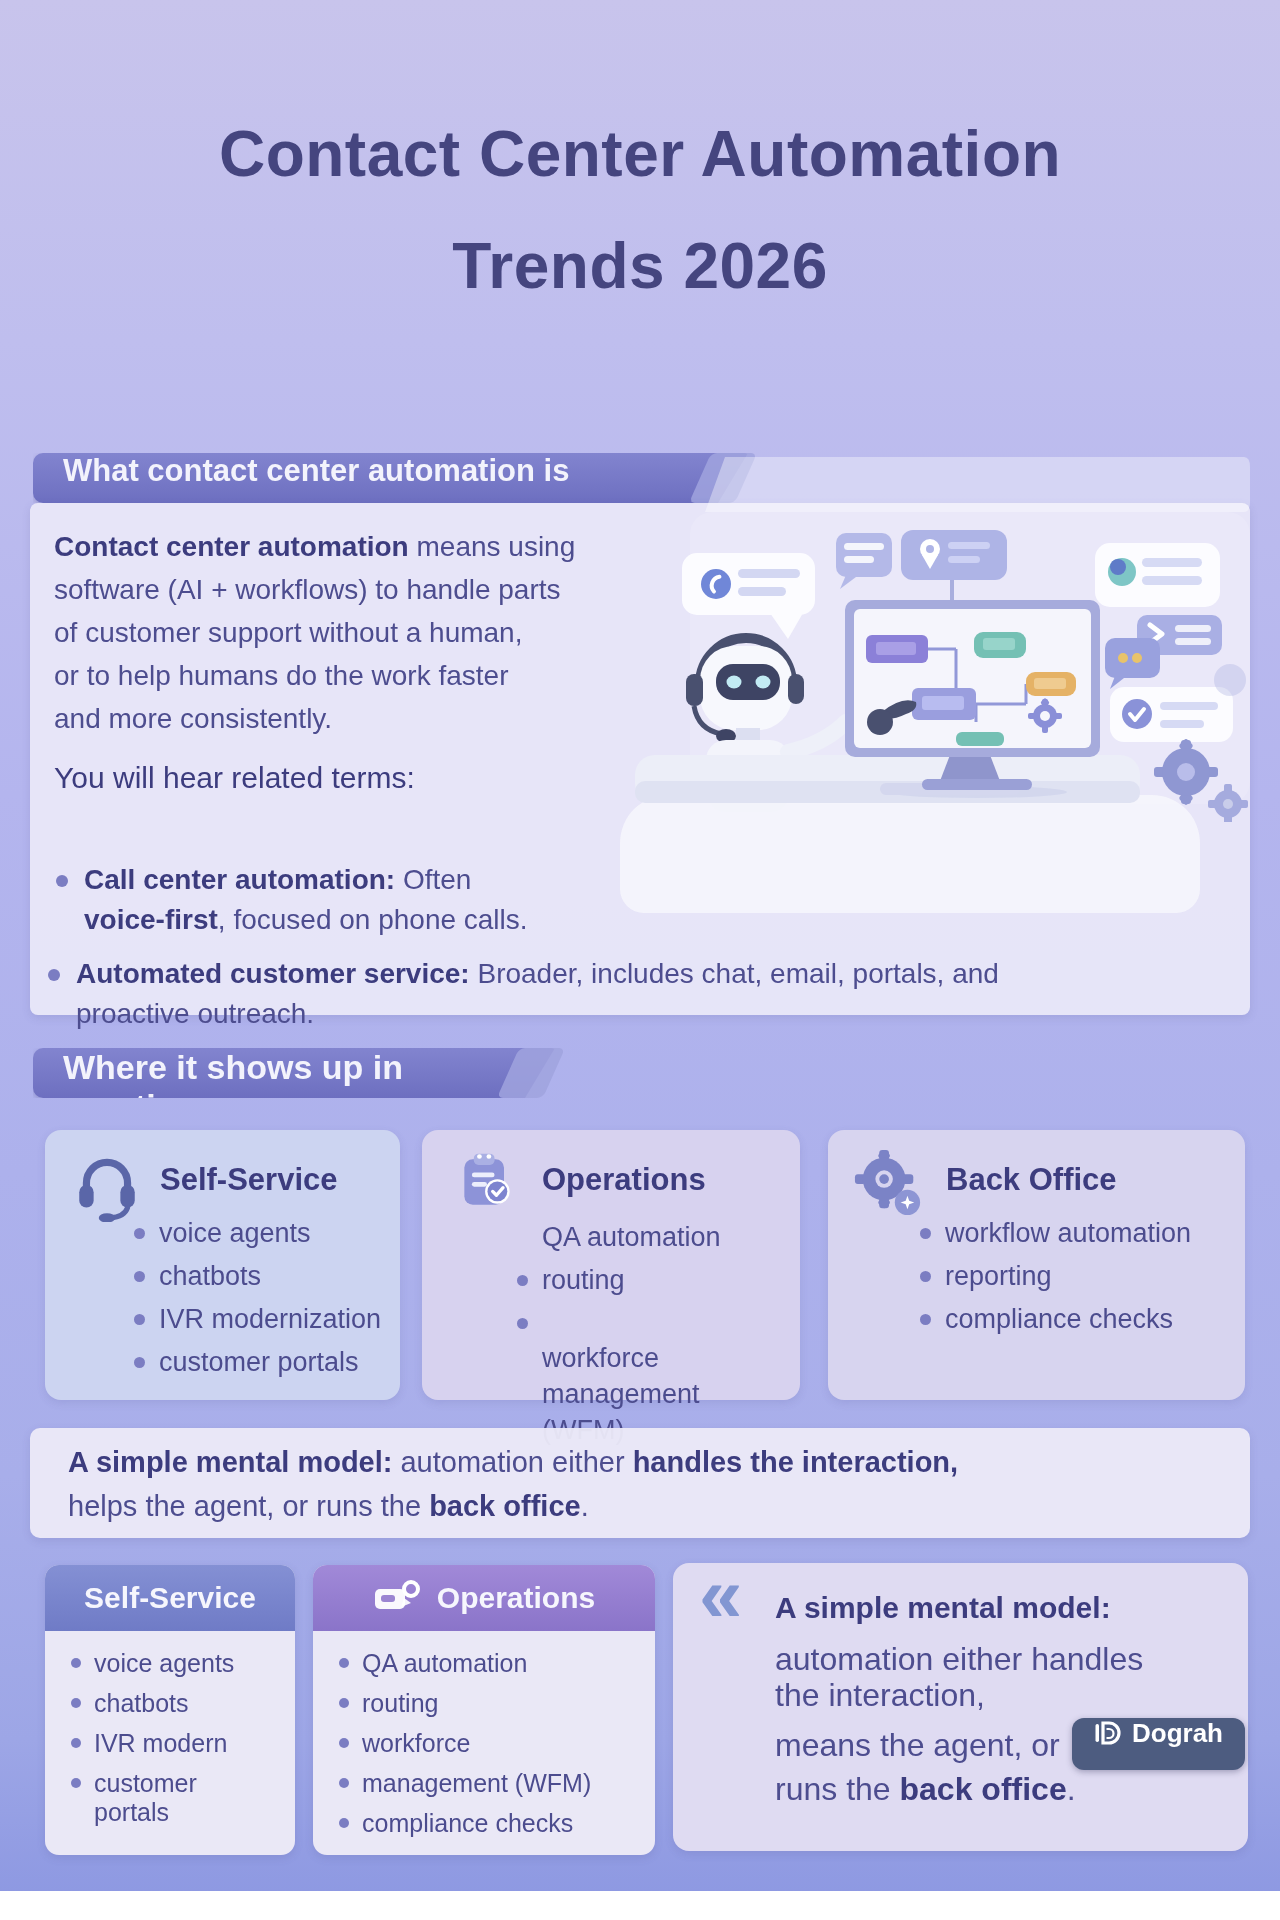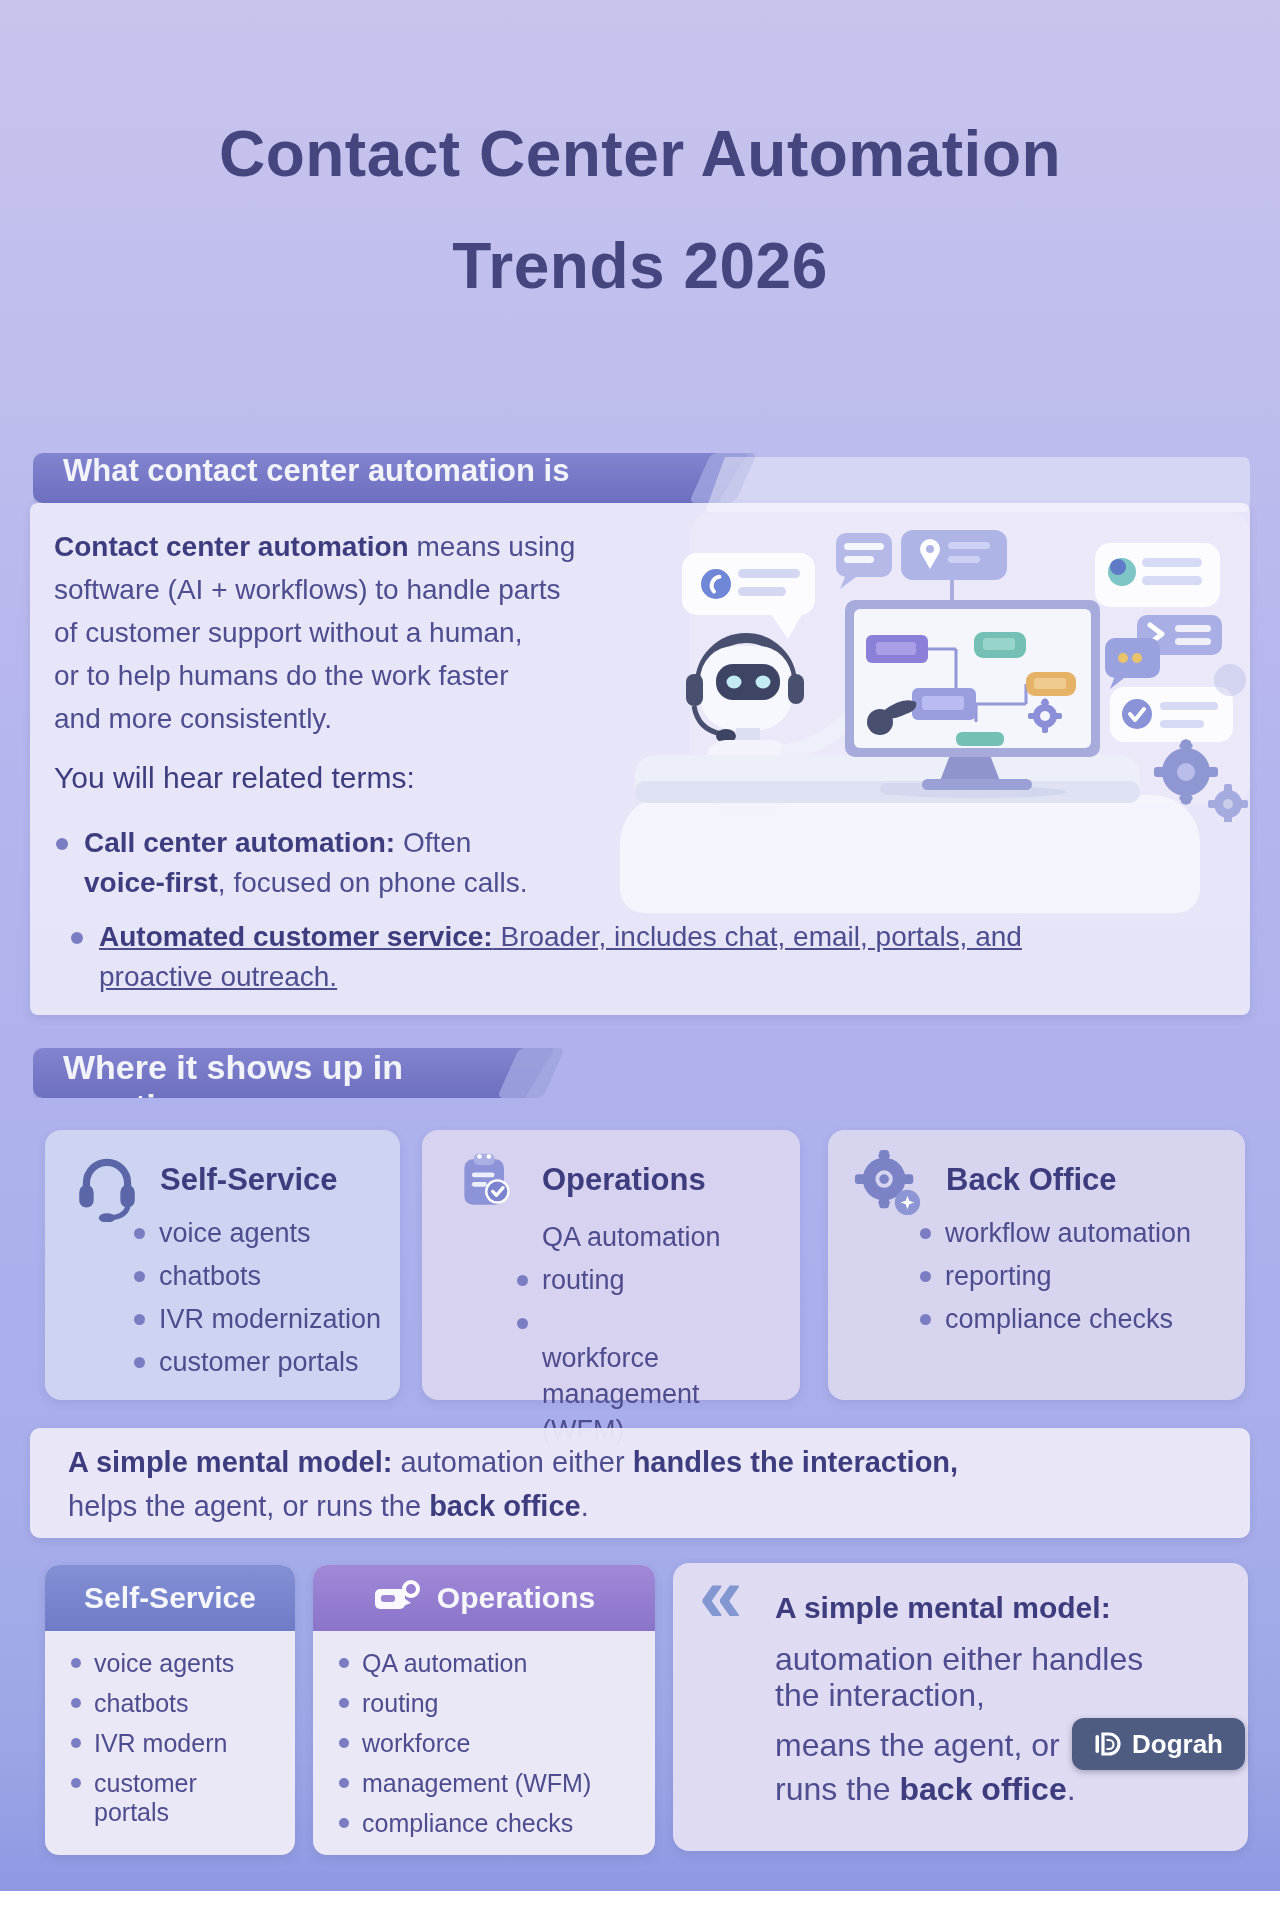--- a/index.html
+++ b/index.html
@@ -24,24 +24,24 @@
               transform:skewX(-24deg);border-radius:6px;}
   .acc1{left:700px;top:453px;}
   .acc2{left:508px;top:1048px;}
   
   .panel{position:absolute;left:30px;top:503px;width:1220px;height:512px;
          background:rgba(236,234,248,.90);border-radius:8px;
          box-shadow:0 3px 8px rgba(80,80,140,.15);}
   .ptext{position:absolute;left:24px;top:22px;font-size:28px;color:#4d4d8f;line-height:43px;}
   .b{font-weight:700;color:#3c3c7e;}
   .related{position:absolute;left:24px;top:258px;font-size:30px;font-weight:400;color:#3c3c7e;}
-  .bullet{position:absolute;display:flex;font-size:28px;color:#4d4d8f;line-height:40px;}
+  .bullet{position:absolute;display:flex;font-size:28px;color:#4d4d8f;line-height:40px;margin-top:37px;}
   .bullet .dot{width:12px;height:12px;border-radius:50%;background:#7b7dc2;margin:15px 16px 0 2px;flex:0 0 12px;}
   .bl1{left:24px;top:320px;}
-  .bl2{left:39px;top:414px;text-decoration:underline;}
+  .bl2{left:16px;top:414px;}
   .desk-ext{position:absolute;left:620px;top:795px;width:580px;height:118px;
             background:rgba(251,251,254,.68);border-radius:48px 48px 24px 24px;}
   .illus{position:absolute;left:630px;top:450px;}
   
   .mcard{position:absolute;top:1130px;height:270px;border-radius:16px;
          box-shadow:0 3px 8px rgba(80,80,140,.14);}
   .mc1{left:45px;width:355px;background:#ccd4f1;}
   .mc2{left:422px;width:378px;background:#d7d2ef;}
   .mc3{left:828px;width:417px;background:#d7d4ef;}
   .mtitle{position:absolute;top:32px;font-size:31px;font-weight:700;color:#3c3c7e;}
@@ -69,21 +69,21 @@
   .blist{list-style:none;margin:18px 0 0 0;padding:0 0 0 26px;font-size:25px;color:#4c4c8e;}
   .blist li{display:flex;margin-bottom:11px;line-height:29px;}
   .blist .dot{width:10px;height:10px;border-radius:50%;background:#7b7dc2;margin:9px 13px 0 0;flex:0 0 10px;}
   .bc1 .it{max-width:160px;}
   .qcard{position:absolute;left:673px;top:1563px;width:575px;height:288px;border-radius:16px;
          background:#dfdbf2;box-shadow:0 3px 8px rgba(80,80,140,.16);}
   .quote-mark{position:absolute;left:26px;top:-14px;font-size:78px;font-weight:700;color:#8296d2;}
   .qtitle{position:absolute;left:102px;top:28px;font-size:30px;font-weight:700;color:#3c3c7e;}
   .qline{position:absolute;left:102px;font-size:32px;color:#4d4d8f;line-height:36px;}
   .badge{position:absolute;left:399px;top:155px;width:173px;height:52px;background:#4d5c80;
-         border-radius:12px;display:flex;align-items:center;justify-content:center;gap:8px;
+         border-radius:12px;display:flex;align-items:flex-start;justify-content:center;gap:8px;
          box-shadow:0 2px 6px rgba(40,40,80,.35);}
   .badge .btext{color:#fff;font-weight:700;font-size:26px;}
 </style>
 </head>
 <body>
 
 <div class="page">
 
   <div class="title">
     <div>Contact Center Automation</div>

